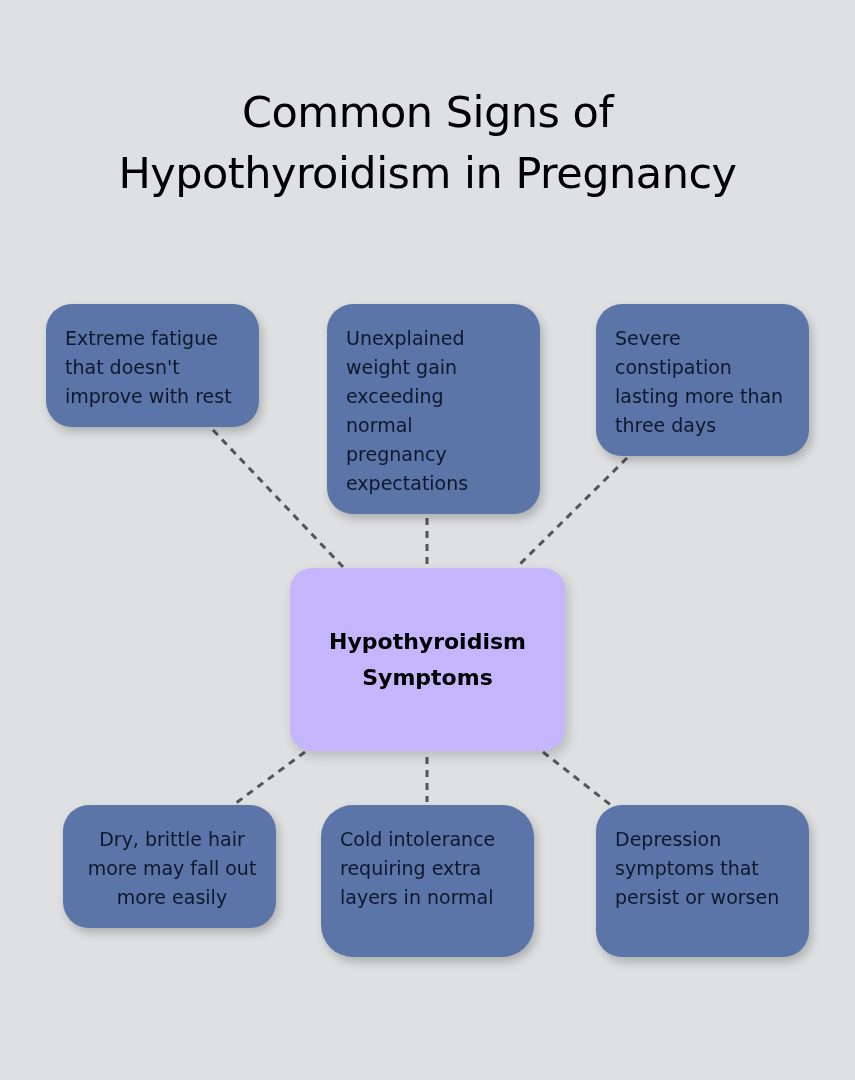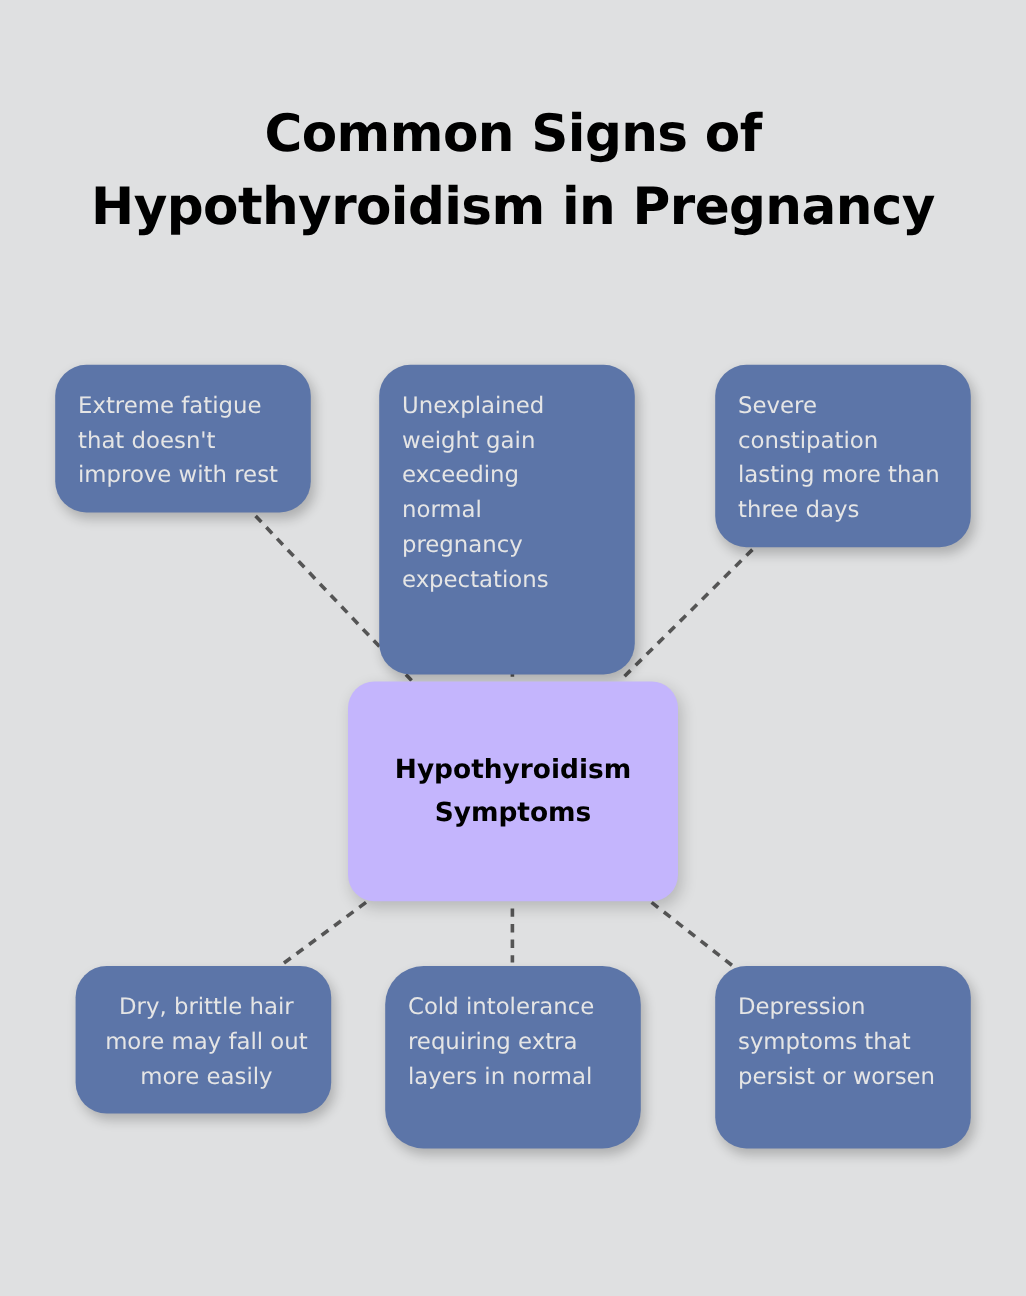--- a/index.html
+++ b/index.html
@@ -1,22 +1,22 @@
 <!DOCTYPE html>
 <html><head>
 <meta charset="utf-8">
 <style>
   html, body { margin:0; padding:0; }
   body { width:855px; height:1080px; background:#dfe0e1; position:relative; overflow:hidden;
          font-family:"Liberation Sans","DejaVu Sans",sans-serif; }
   .title { position:absolute; left:0; top:82px; width:855px; text-align:center;
-           font-family:"DejaVu Sans",sans-serif; font-weight:bold; font-size:43px; line-height:61px; color:#000;
+           font-family:"DejaVu Sans",sans-serif; font-weight:normal; font-size:43px; line-height:61px; color:#000;
            letter-spacing:-0.5px; }
   svg.lines { position:absolute; left:0; top:0; }
-  .node { position:absolute; background:#5c75a8; border-radius:26px; color:#e5e5e5;
+  .node { position:absolute; background:#5c75a8; border-radius:26px; color:#0f172a;
           box-shadow:3px 5px 10px rgba(0,0,0,0.22); box-sizing:border-box;
           padding:20px 14px 0 19px; font-family:"DejaVu Sans",sans-serif; font-size:19px; line-height:29px; }
   .center { position:absolute; left:290px; top:568px; width:275px; height:183px; background:#c4b5fd;
             border-radius:22px; box-shadow:3px 5px 12px rgba(0,0,0,0.18);
             display:flex; align-items:center; justify-content:center; text-align:center;
             font-family:"DejaVu Sans",sans-serif; font-weight:bold; font-size:22px; line-height:36px; color:#000; }
 </style>
 </head>
 <body>
 
@@ -35,21 +35,21 @@
     <line x1="543" y1="752" x2="612" y2="806"></line>
   </g>
 </svg>
 
 <div class="node" style="left:46px;top:304px;width:213px;height:123px;">
   <div>Extreme fatigue</div>
   <div>that doesn't</div>
   <div>improve with rest</div>
 </div>
 
-<div class="node" style="left:316px;top:304px;width:213px;height:258px;">
+<div class="node" style="left:327px;top:304px;width:213px;height:210px;">
   <div>Unexplained</div>
   <div>weight gain</div>
   <div>exceeding</div>
   <div>normal</div>
   <div>pregnancy</div>
   <div>expectations</div>
 </div>
 
 <div class="node" style="left:596px;top:304px;width:213px;height:152px;">
   <div>Severe</div>

